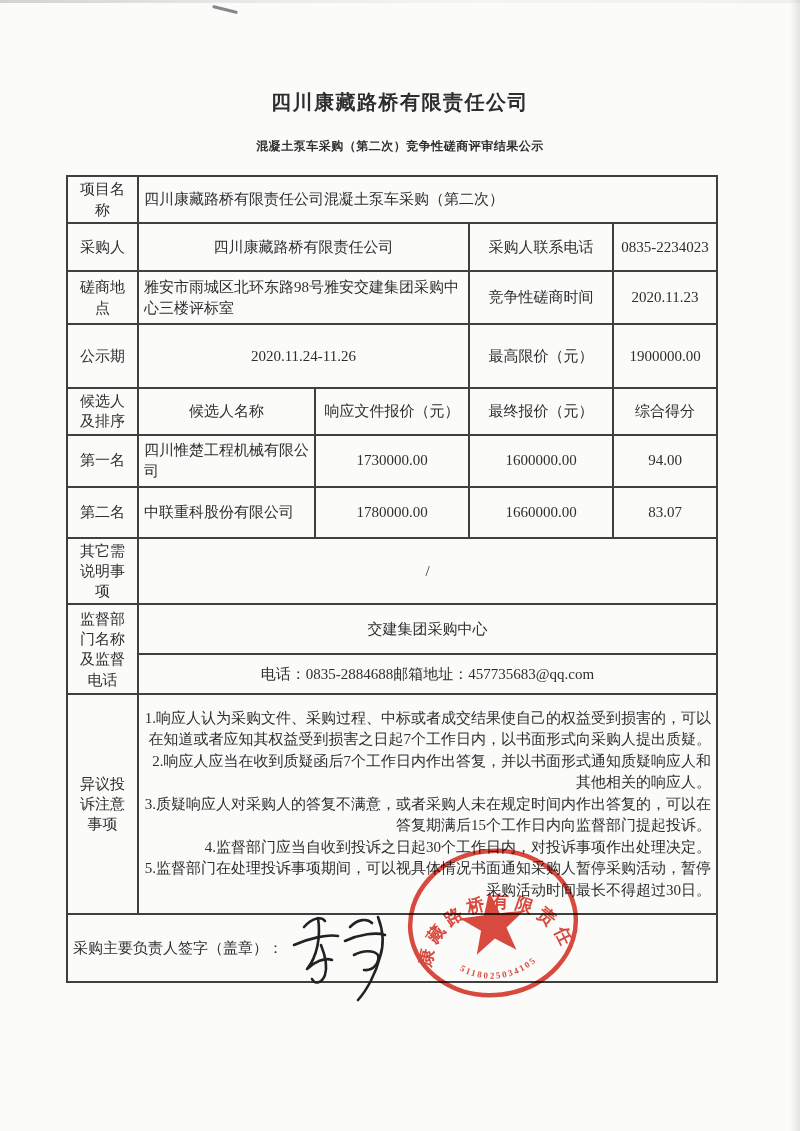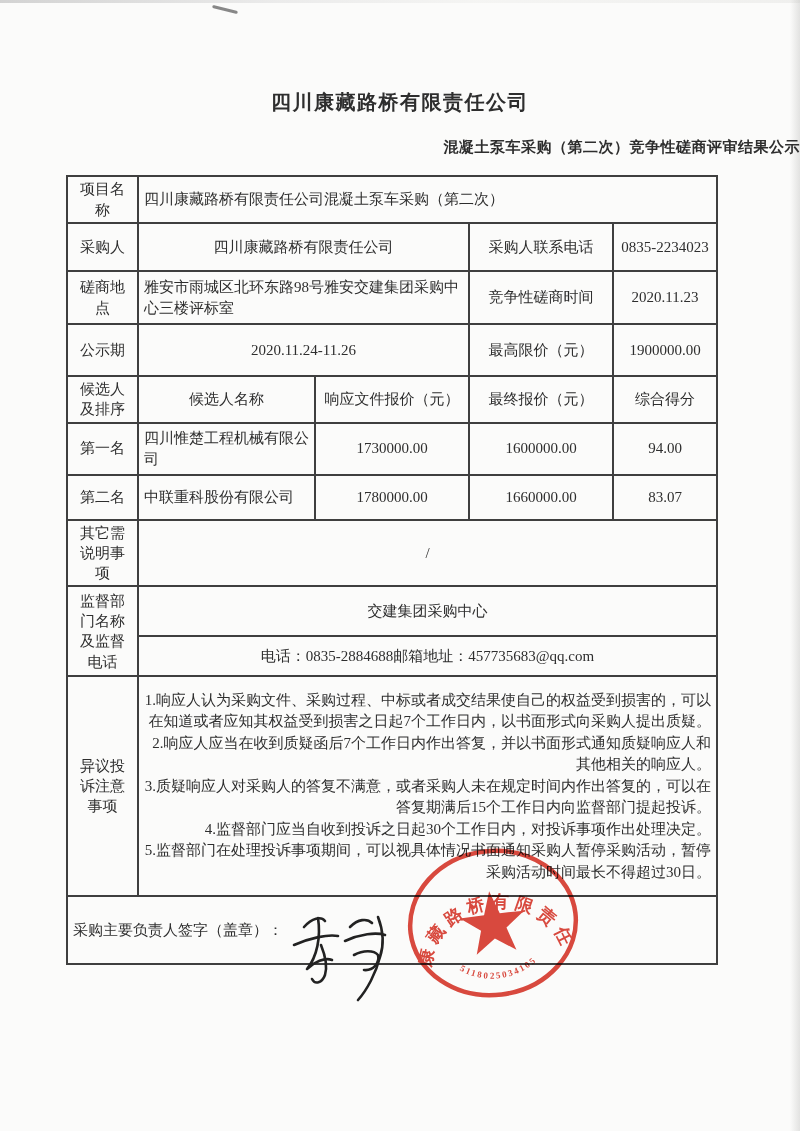--- a/index.html
+++ b/index.html
@@ -31,41 +31,41 @@
     position:absolute;top:0;right:0;width:10px;height:100%;
     background:linear-gradient(270deg,rgba(180,180,178,.35),rgba(180,180,178,0));
   }
 
   .doc-title1{
     position:absolute;top:89px;left:0;width:100%;
     text-align:center;font-size:20px;font-weight:bold;letter-spacing:1.5px;
   }
   .doc-title2{
     position:absolute;top:138px;left:0;width:100%;
-    text-align:right;font-size:15px;font-weight:bold;letter-spacing:.5px;font-family:Liberation Mono, monospace;
+    text-align:center;font-size:12px;font-weight:bold;letter-spacing:.5px;font-family:Liberation Mono, monospace;
   }
 
   table.main{
     position:absolute;left:66px;top:175px;
     width:650px;table-layout:fixed;
     border-collapse:collapse;
     font-size:15px;
   }
   table.main td{
     border:2px solid var(--line);
     padding:2px 5px;
     vertical-align:middle;
     line-height:1.35;
   }
   td.lbl{text-align:center;padding-left:5px;}
   td.ctr{text-align:center;}
   td.lft{text-align:left;padding-left:7px;}
   tr.r1{height:47px;} tr.r2{height:48px;} tr.r3{height:53px;}
-  tr.r4{height:52px;margin-left:26px;} tr.r5{height:36px;} tr.r6{height:52px;}
-  tr.r7{height:45px;} tr.r8{height:53px;margin-top:44px;} tr.r9a{height:50px;}
+  tr.r4{height:64px;margin-left:26px;} tr.r5{height:36px;} tr.r6{height:52px;}
+  tr.r7{height:51px;} tr.r8{height:53px;margin-top:44px;} tr.r9a{height:50px;}
   tr.r9b{height:40px;} tr.r10{height:220px;} tr.r11{height:68px;padding-left:32px;}
   td.notice-cell{vertical-align:middle;padding:10px 10px 8px 9px;}
   .notice-line{line-height:21.5px;text-align:right;}
   td.sig-cell{padding-left:5px;}
 
   
   .stamp{
     position:absolute;left:406px;top:847px;width:174px;height:152px;
     mix-blend-mode:multiply;opacity:.92;
     transform:rotate(-7deg);

